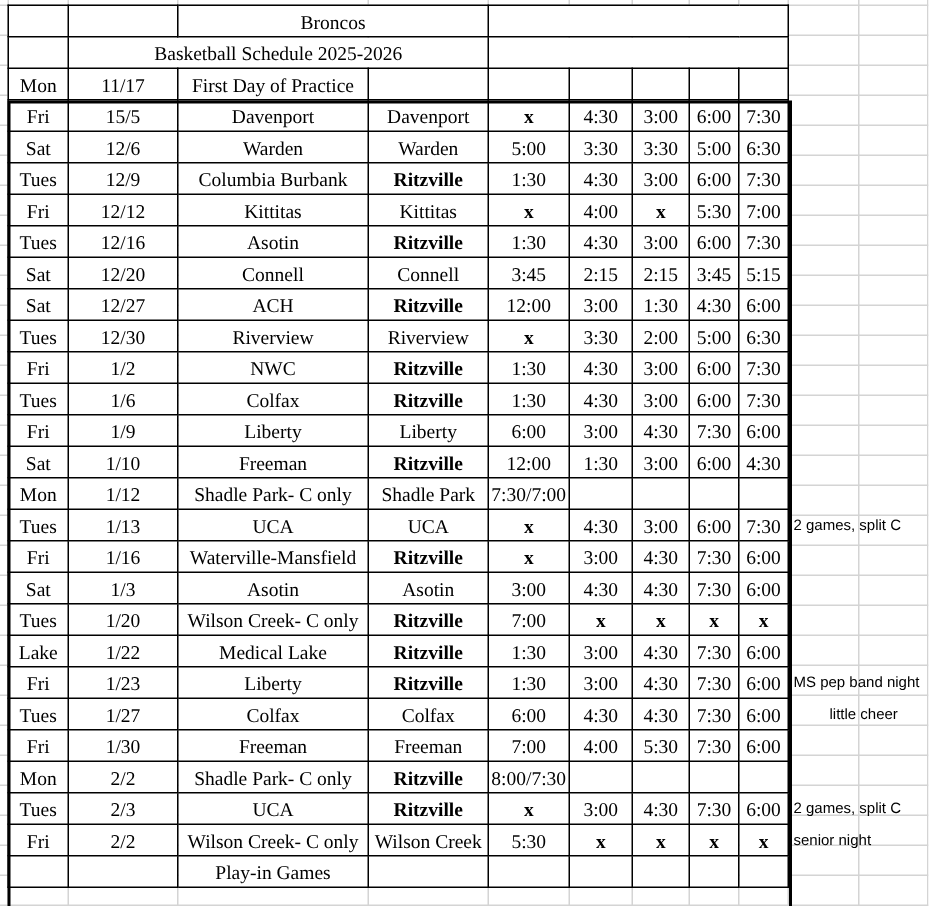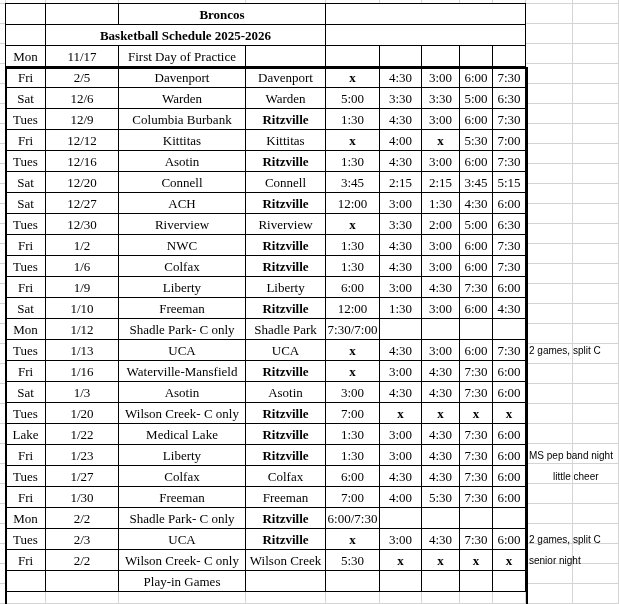--- a/index.html
+++ b/index.html
@@ -59,21 +59,21 @@
     height: 20px;
     padding: 0 1px;
     background: #ffffff;
     color: #000000;
     white-space: nowrap;
     overflow: hidden;
   }
   
   td.title {
     border: none;
-    font-weight: bold;
+    font-weight: normal;
     font-size: 14px;
     height: 18px;
     background: #ffffff;
     margin-top: 23px;
   }
   td.title-blank {
     border: none;
     background: transparent;
   }
   tr.hdr td {
@@ -186,21 +186,21 @@
           <td>First Day of Practice</td>
           <td></td>
           <td class="shaded"></td>
           <td class="shaded"></td>
           <td class="shaded"></td>
           <td class="shaded"></td>
           <td class="shaded"></td>
         </tr>
         <tr>
           <td>Fri</td>
-          <td>2/5</td>
+          <td>15/5</td>
           <td>Davenport</td>
           <td>Davenport</td>
           <td class="bold">x</td>
           <td>4:30</td>
           <td>3:00</td>
           <td>6:00</td>
           <td>7:30</td>
         </tr>
         <tr>
           <td>Sat</td>
@@ -420,21 +420,21 @@
           <td>4:00</td>
           <td>5:30</td>
           <td>7:30</td>
           <td>6:00</td>
         </tr>
         <tr>
           <td>Mon</td>
           <td>2/2</td>
           <td>Shadle Park- C only</td>
           <td class="bold">Ritzville</td>
-          <td class="small">6:00/7:30</td>
+          <td class="small">8:00/7:30</td>
           <td></td>
           <td></td>
           <td></td>
           <td></td>
         </tr>
         <tr>
           <td>Tues</td>
           <td>2/3</td>
           <td>UCA</td>
           <td class="bold">Ritzville</td>

